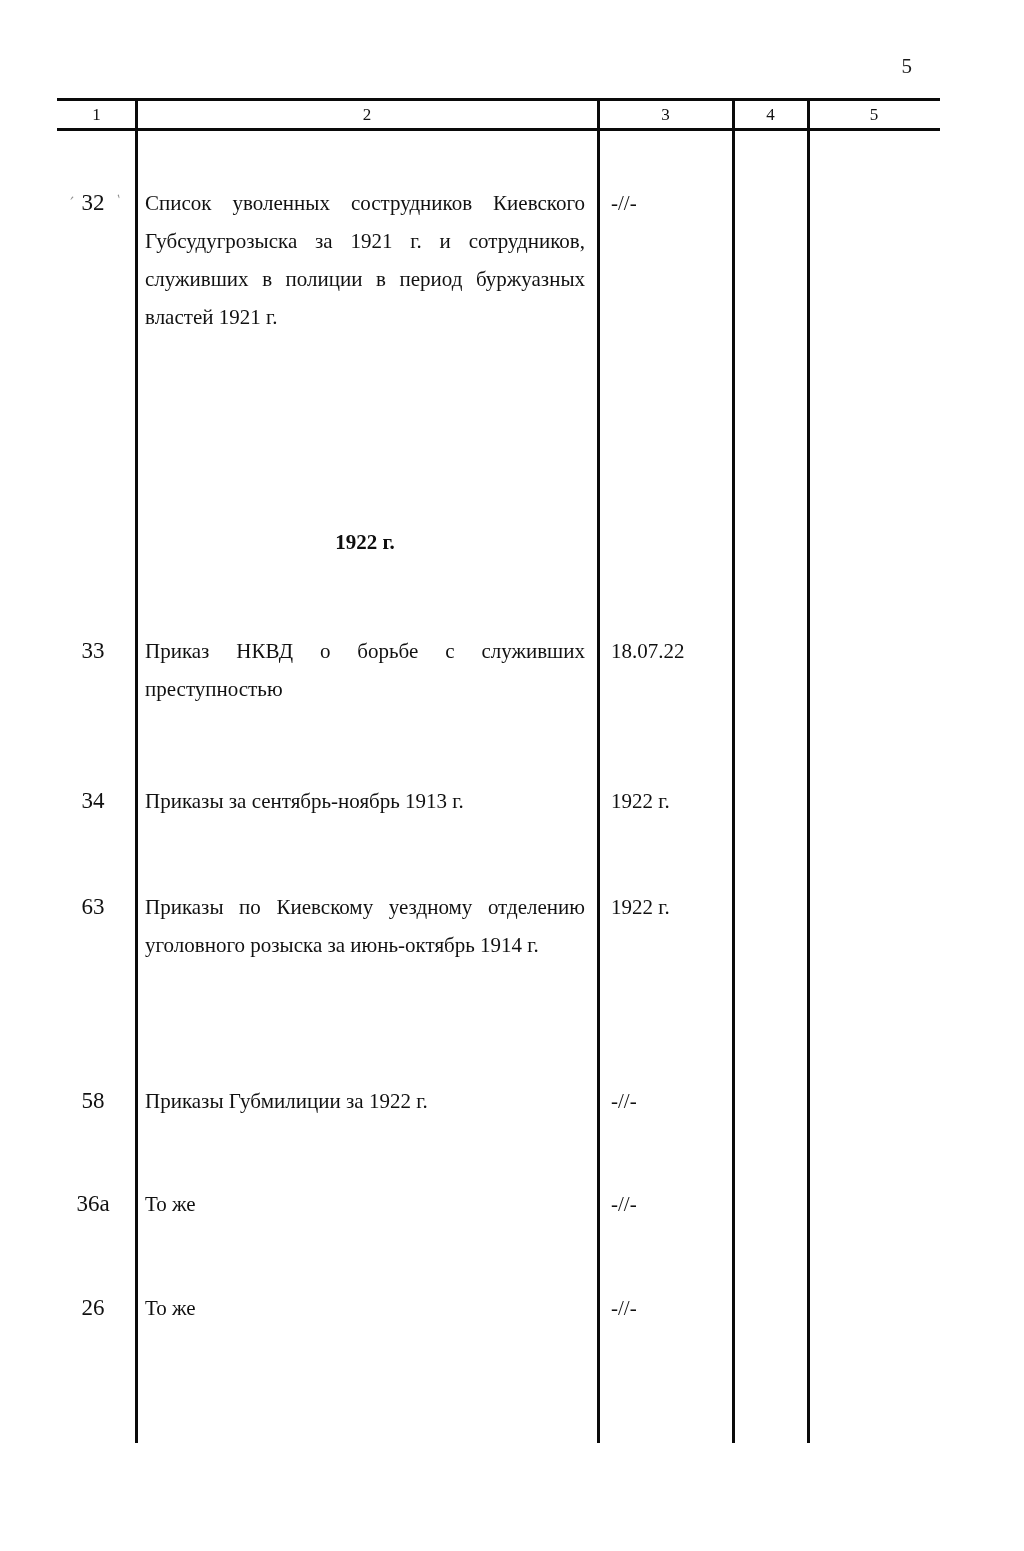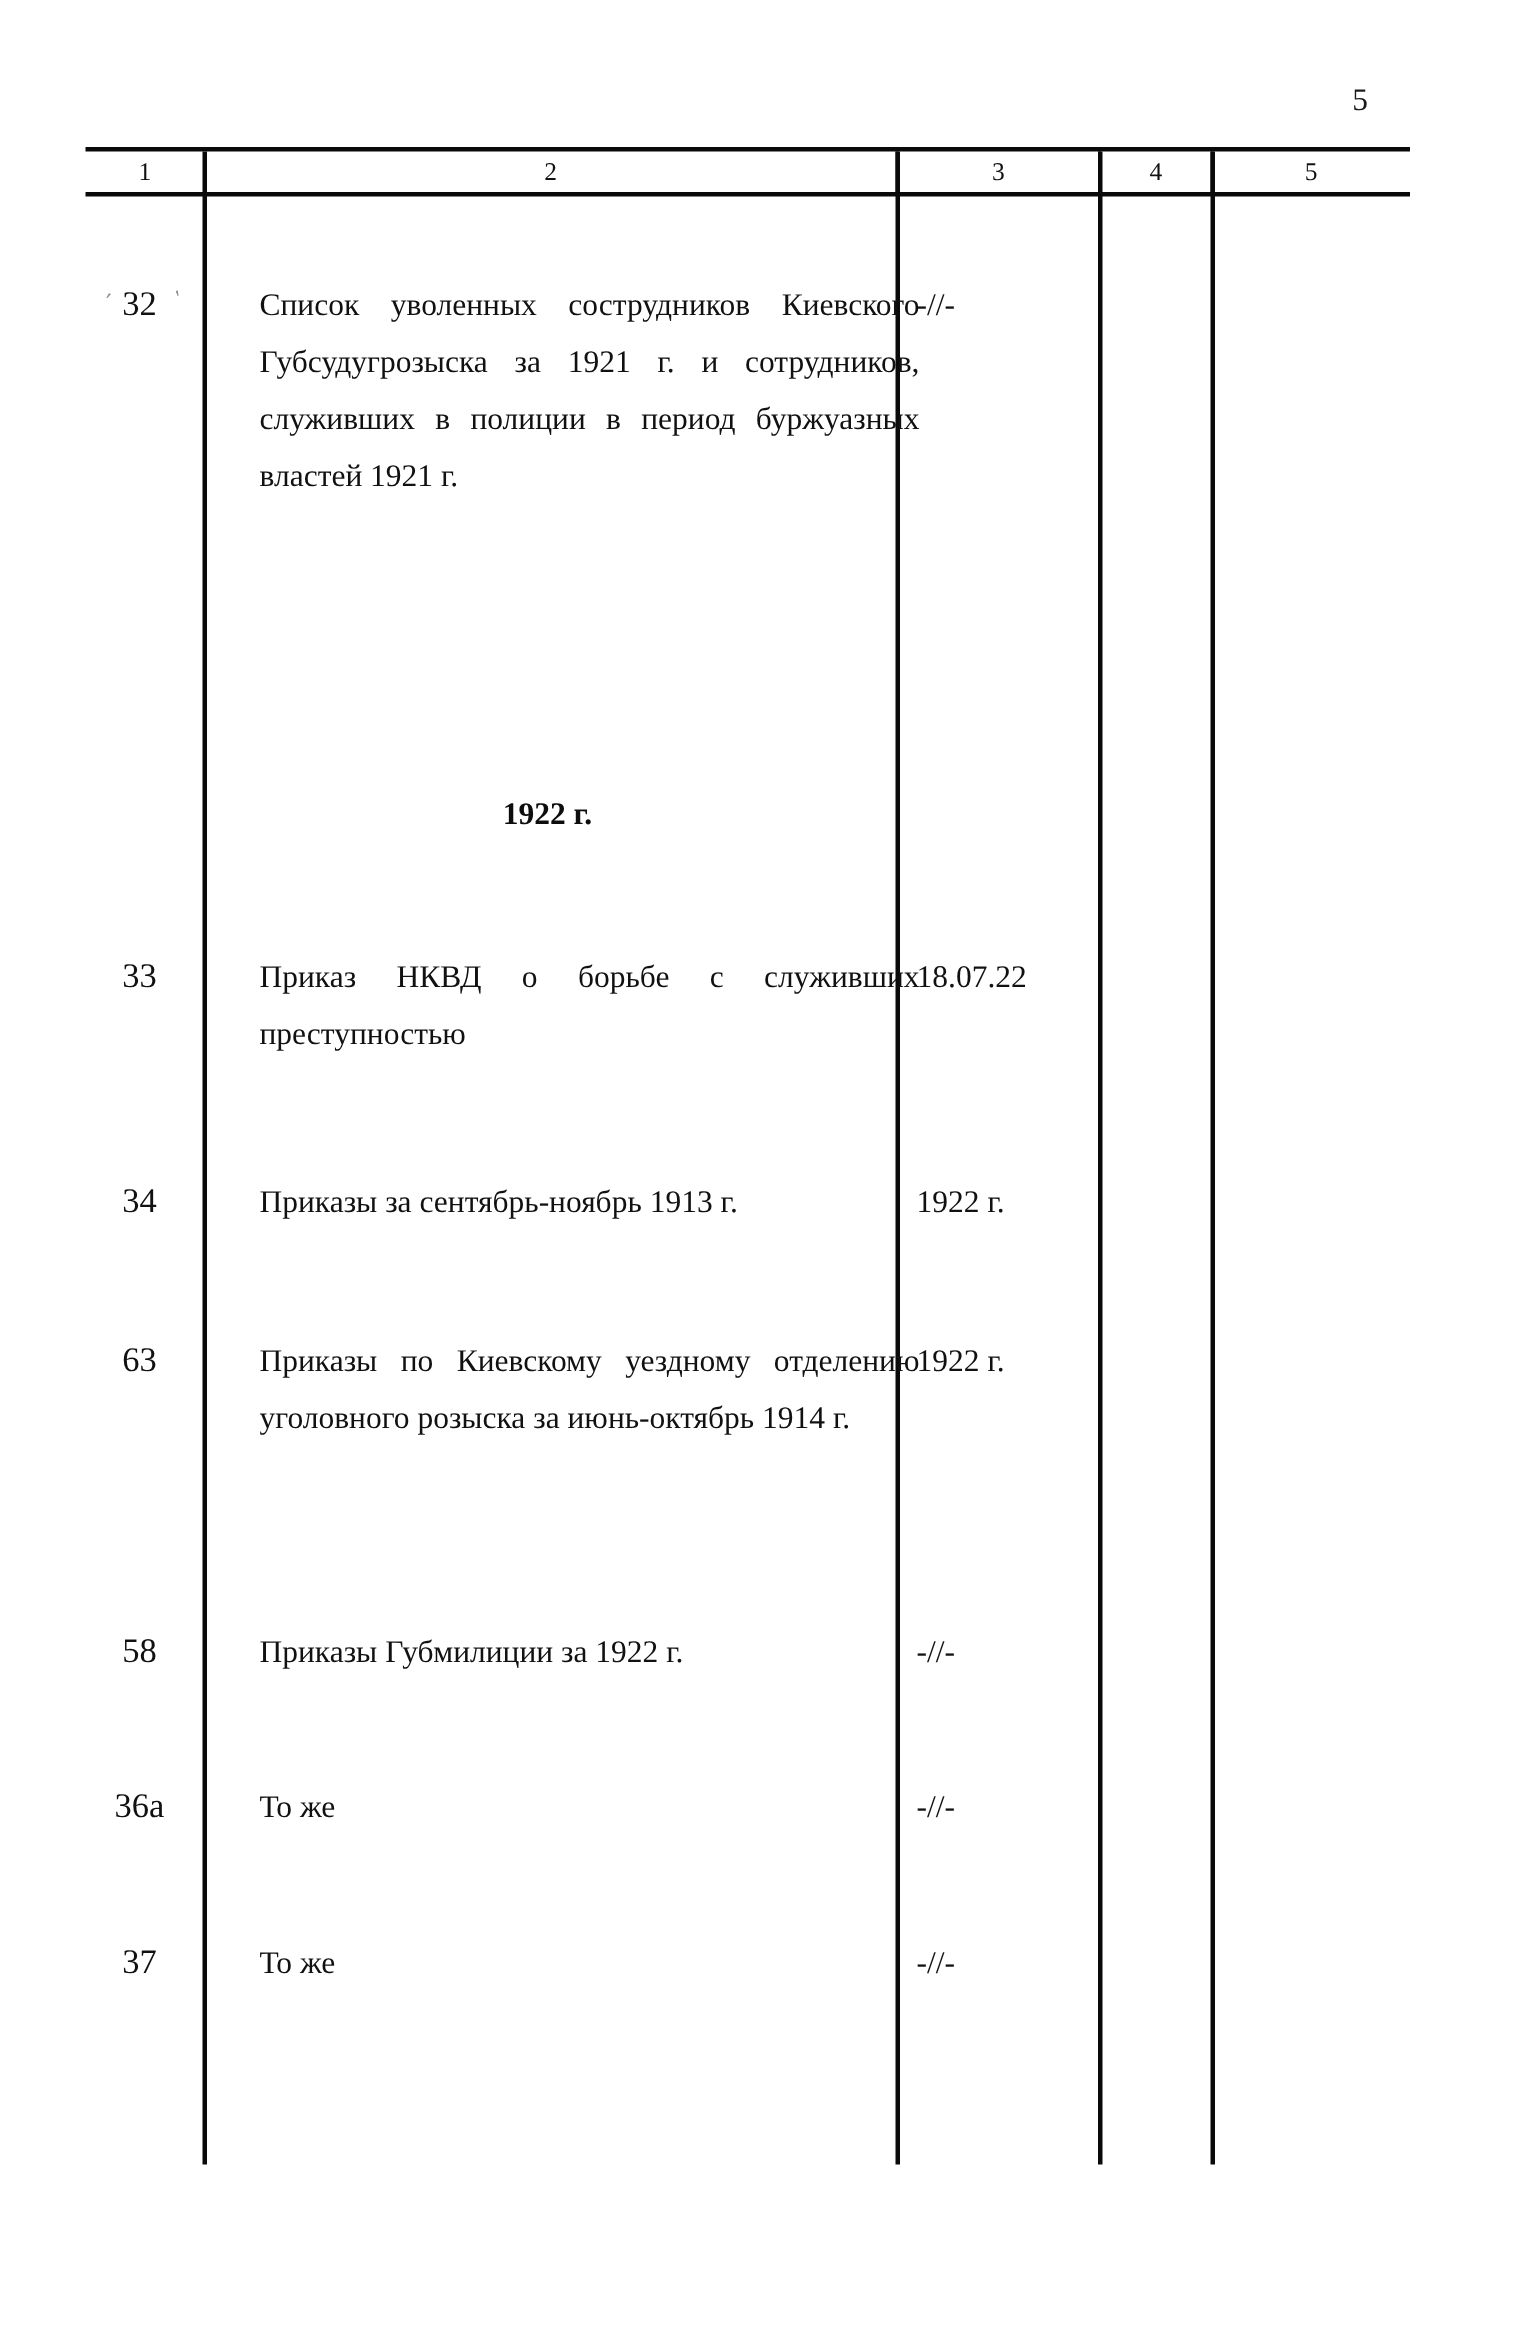--- a/index.html
+++ b/index.html
@@ -116,21 +116,20 @@
   .cell-title {
     position: absolute;
     left: 88px;
     width: 440px;
     font-size: 21px;
     line-height: 38px;
     text-align: justify;
     text-align-last: left;
     color: #111111;
     hyphens: none;
-    margin-left: 28px;
   }
   .cell-title.ragged { text-align: right; }
 
   .cell-date {
     position: absolute;
     left: 554px;
     width: 118px;
     font-size: 21px;
     line-height: 38px;
     text-align: left;
@@ -244,21 +243,21 @@
 
     <div class="row" style="top: 1087px;">
       <div class="cell-num">36а</div>
       <div class="cell-title ragged">То же</div>
       <div class="cell-date">-//-</div>
       <div class="cell-notes1"></div>
       <div class="cell-notes2"></div>
     </div>
 
     <div class="row" style="top: 1191px;">
-      <div class="cell-num">37</div>
+      <div class="cell-num">26</div>
       <div class="cell-title ragged">То же</div>
       <div class="cell-date">-//-</div>
       <div class="cell-notes1"></div>
       <div class="cell-notes2"></div>
     </div>
 
   </div>
 </div>
 
 </body></html>

